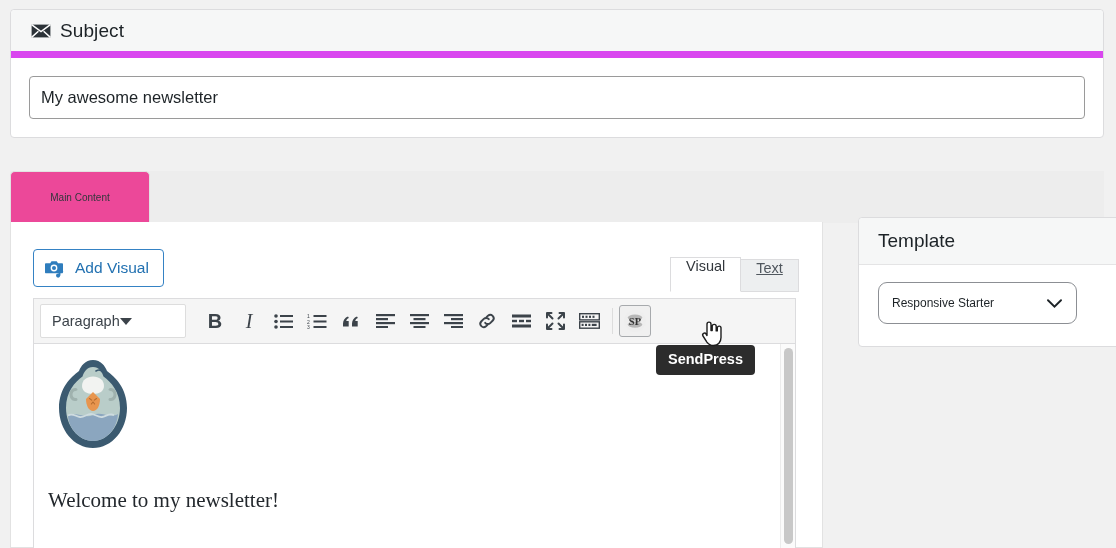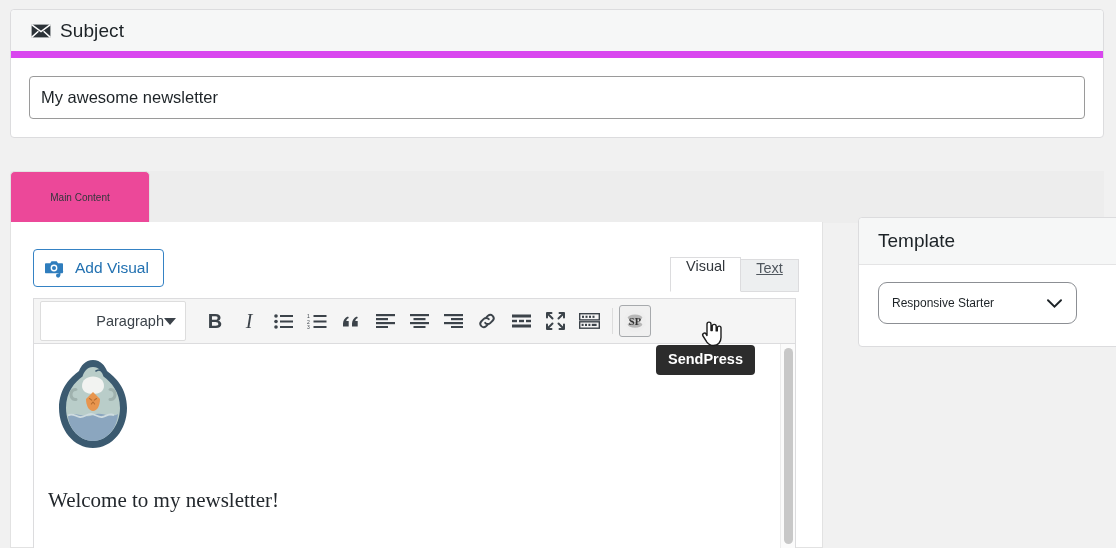--- a/index.html
+++ b/index.html
@@ -176,27 +176,27 @@
     height: 45px;
     background: #f5f5f5;
     border-bottom: 1px solid #dcdcde;
     display: flex;
     align-items: center;
     padding-left: 6px;
     box-sizing: border-box;
   }
   .format-select {
     width: 146px;
-    height: 40px;
+    height: 34px;
     background: #ffffff;
     border: 1px solid #ddd;
     border-radius: 2px;
     display: flex;
     align-items: center;
-    justify-content: flex-end;
+    justify-content: flex-start;
     padding: 0 9px 0 11px;
     box-sizing: border-box;
     font-size: 14.5px;
     color: #3c434a;
     margin-right: 12px;
     cursor: pointer;
   }
   .caret-down {
     width: 0; height: 0;
     border-left: 6px solid transparent;

